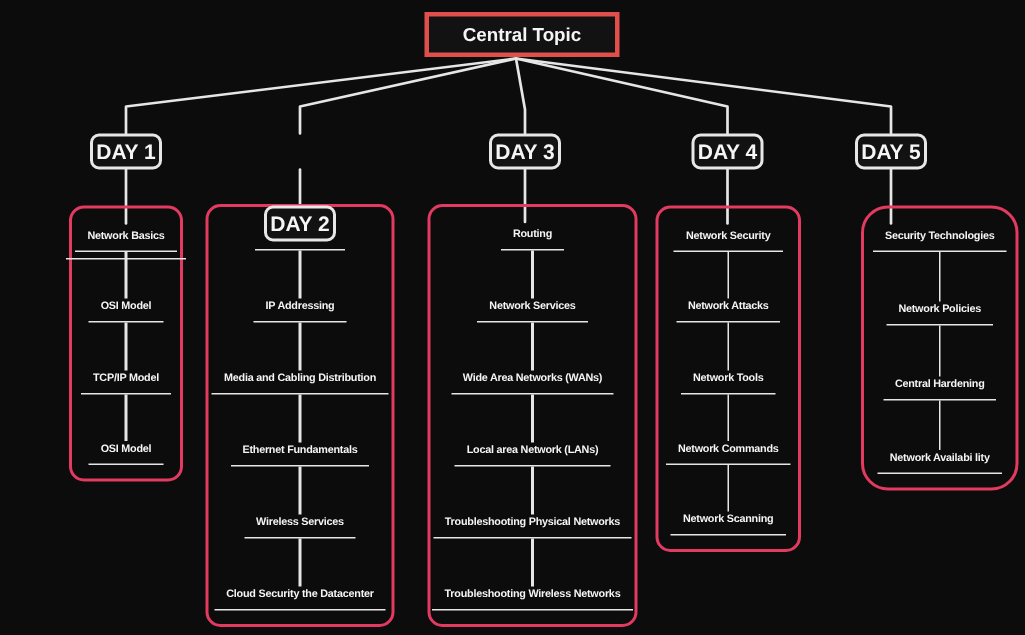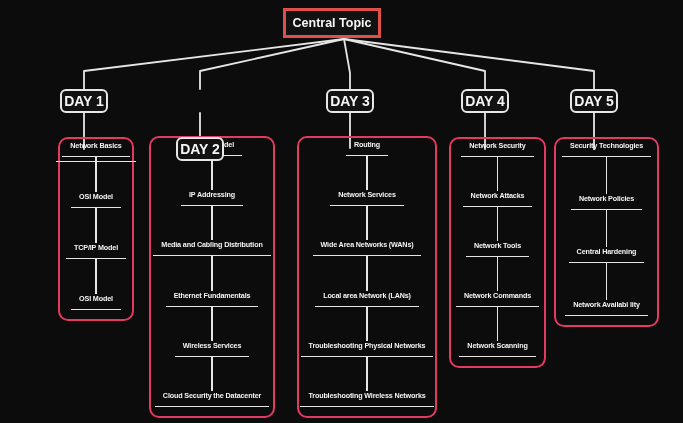--- a/index.html
+++ b/index.html
@@ -13,21 +13,21 @@
   }
   svg.connectors {
     position: absolute;
     left: 0; top: 0;
     z-index: 1;
     pointer-events: none;
   }
   .central-topic {
     position: absolute;
     left: 283px; top: 8px;
-    width: 98px; height: 30px;
+    width: 130px; height: 30px;
     box-sizing: border-box;
     border: 3px solid #df4f4c;
     background: #121213;
     color: #f5f5f5;
     font-weight: bold;
     font-size: 12.5px;
     display: flex;
     align-items: center;
     justify-content: center;
     z-index: 3;
@@ -54,29 +54,28 @@
   .day-3 { left: 461px; }
   .day-4 { left: 570px; }
   .column {
     position: absolute;
     box-sizing: border-box;
     border: 2px solid #e23a60;
     border-radius: 10px;
     display: flex;
     flex-direction: column;
     align-items: center;
-    padding: 2px 4px 9px 4px;
+    padding: 13px 4px 9px 4px;
     z-index: 2;
-    margin-left: 12px;
   }
   .col-0 { left: 46px;  top: 137px; width: 76px;  height: 184px; }
   .col-1 { left: 137px; top: 136px; width: 126px; height: 282px; }
   .col-2 { left: 285px; top: 136px; width: 140px; height: 282px; }
   .col-3 { left: 437px; top: 137px; width: 97px;  height: 231px; }
-  .col-4 { left: 542px; top: 137px; width: 105px; height: 190px; }
+  .col-4 { left: 574px; top: 137px; width: 105px; height: 190px; border-radius: 18px; }
   .topic {
     position: relative;
     flex: 0 0 auto;
     max-width: 100%;
     color: #f5f5f5;
     font-weight: bold;
     font-size: 7.2px;
     letter-spacing: -0.15px;
     white-space: nowrap;
     text-align: center;

